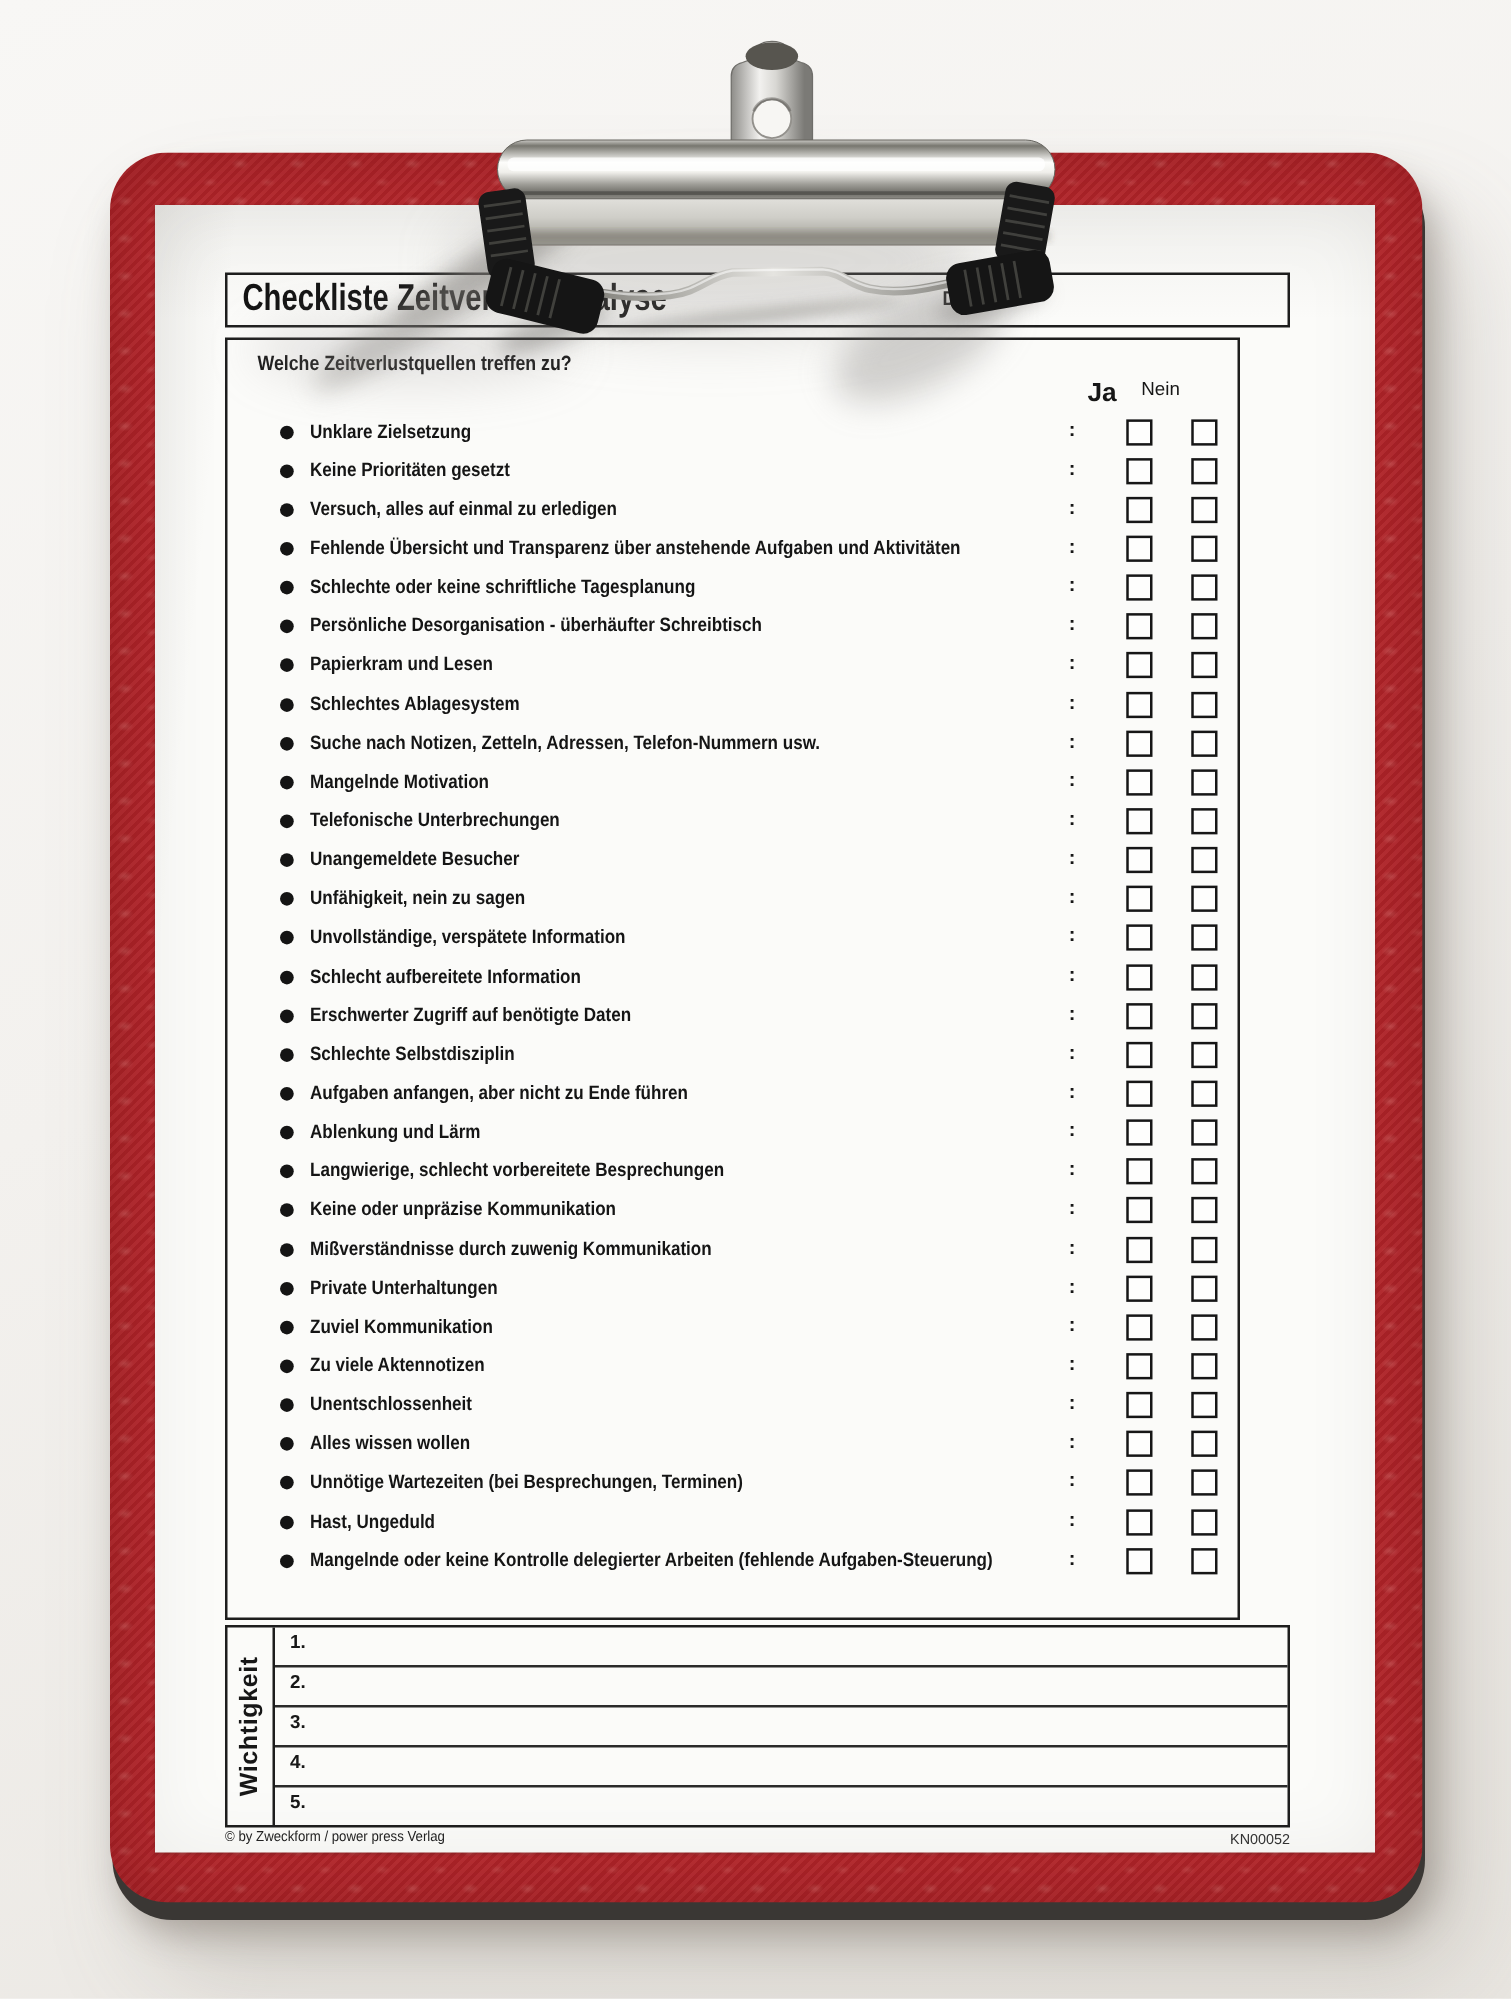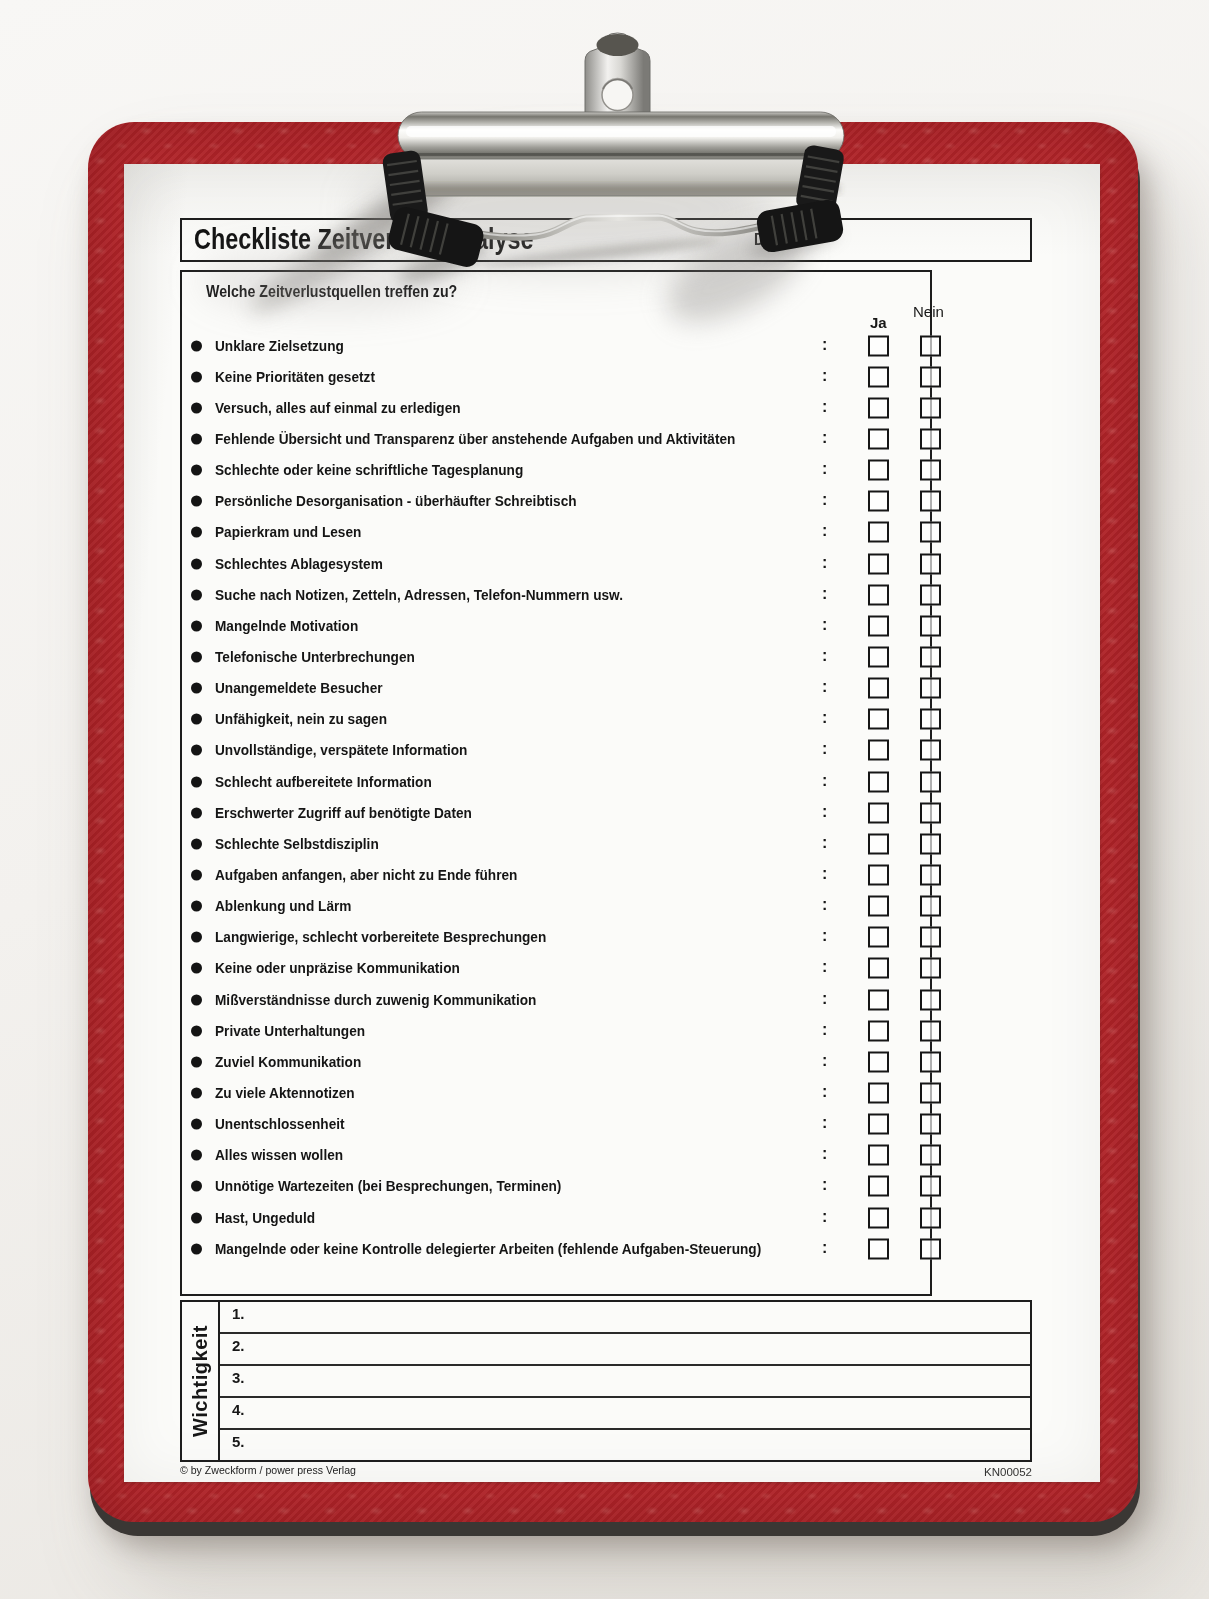--- a/index.html
+++ b/index.html
@@ -43,32 +43,32 @@
     transform:translateY(-53%) scaleX(0.78);transform-origin:left center;
     font-size:30px;font-weight:700;color:#131313;letter-spacing:0;
   }
   .datum{
     position:absolute;left:572px;top:50%;white-space:nowrap;
     transform:translateY(-50%) scaleX(0.9);transform-origin:left center;
     font-size:16px;font-weight:700;
   }
   
   .content-box{
-    position:absolute;left:56px;top:106px;width:752px;height:1026px;
+    position:absolute;left:56px;top:106px;width:812px;height:1026px;
     border:2px solid #1d1d1d;box-sizing:border-box;
   }
   .question{
     position:absolute;left:24px;top:10px;white-space:nowrap;
     transform:scaleX(0.86);transform-origin:left top;
     font-size:16.5px;font-weight:700;
   }
-  .col-ja{position:absolute;left:688px;top:42px;font-size:15px;font-weight:700;}
+  .col-ja{position:absolute;left:688px;top:31px;font-size:21px;font-weight:700;}
   .col-nein{position:absolute;left:731px;top:31px;font-size:15px;font-weight:400;}
   .rows{position:absolute;left:0;top:58px;right:0;}
-  .row{position:relative;height:31.15px;}
+  .row{position:relative;height:31.15px;margin-left:33px;}
   .bullet{
     position:absolute;left:9px;top:50%;transform:translateY(-50%);
     width:11px;height:11px;border-radius:50%;background:#141414;
   }
   .item-label{
     position:absolute;left:33px;top:50%;white-space:nowrap;
     transform:translateY(-50%) scaleX(0.88);transform-origin:left center;
     font-size:15.5px;font-weight:700;color:#151515;
   }
   .colon{position:absolute;left:640px;top:50%;transform:translateY(-55%);font-size:16px;font-weight:700;}

